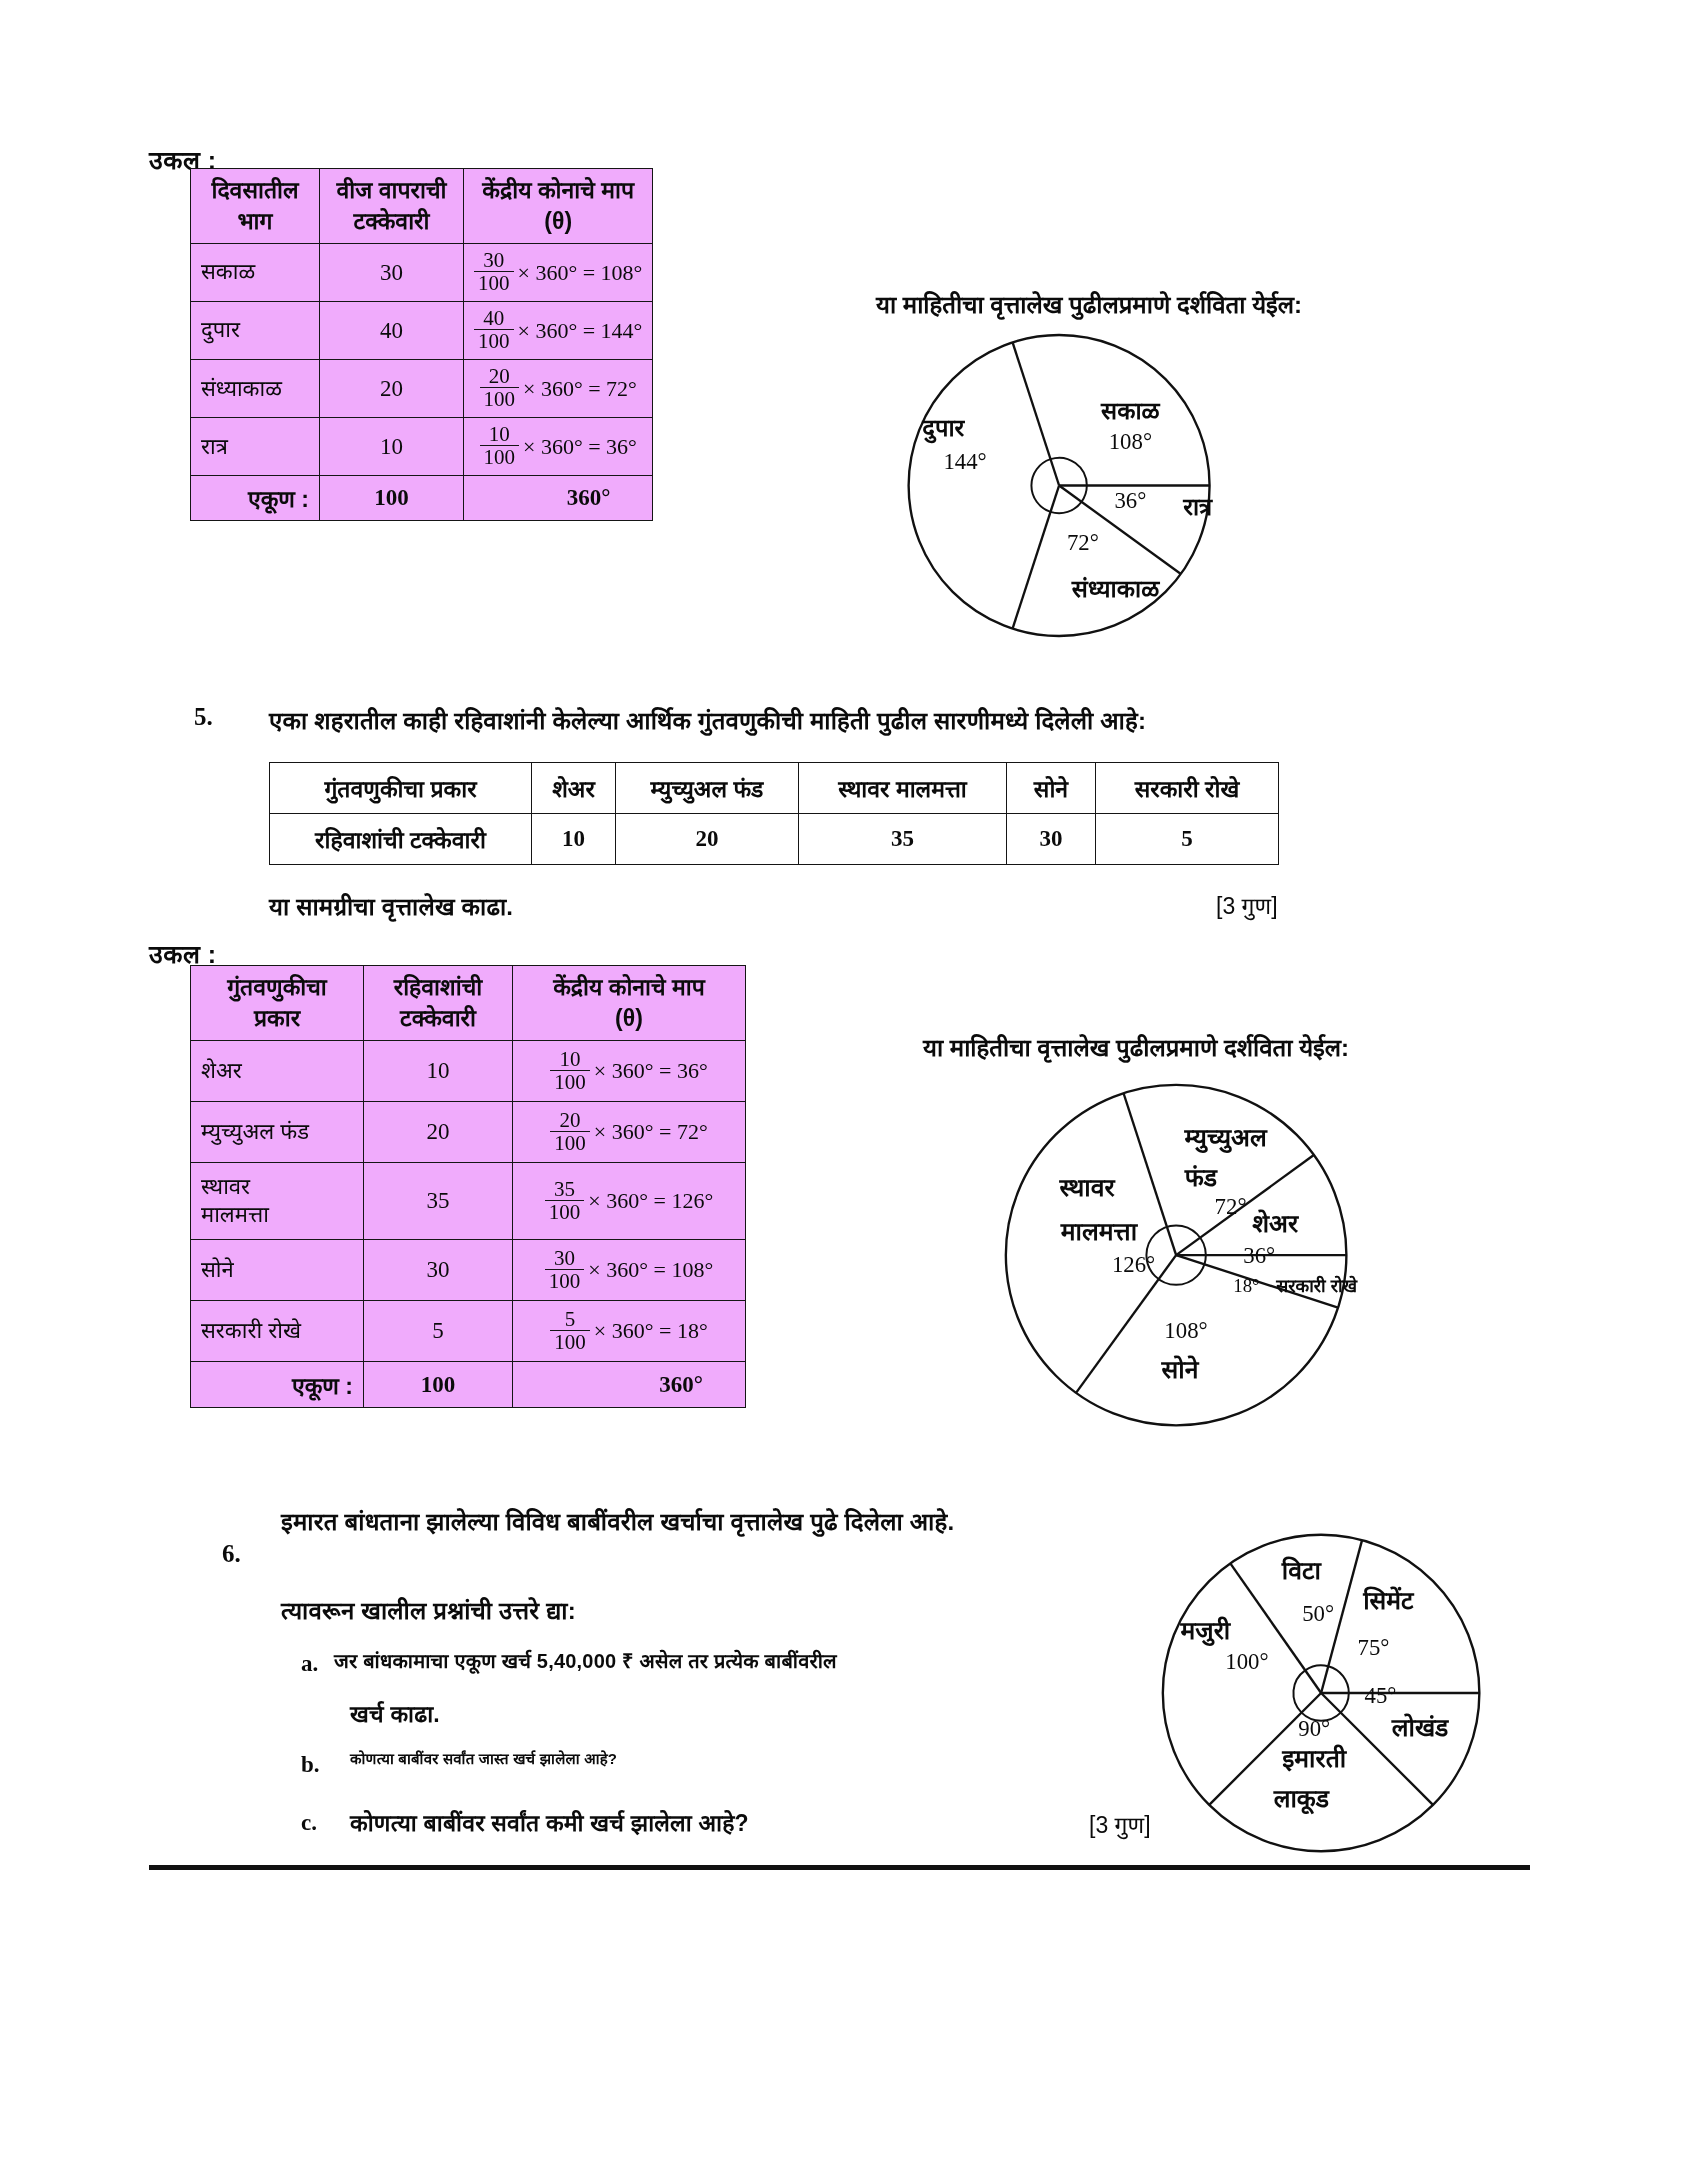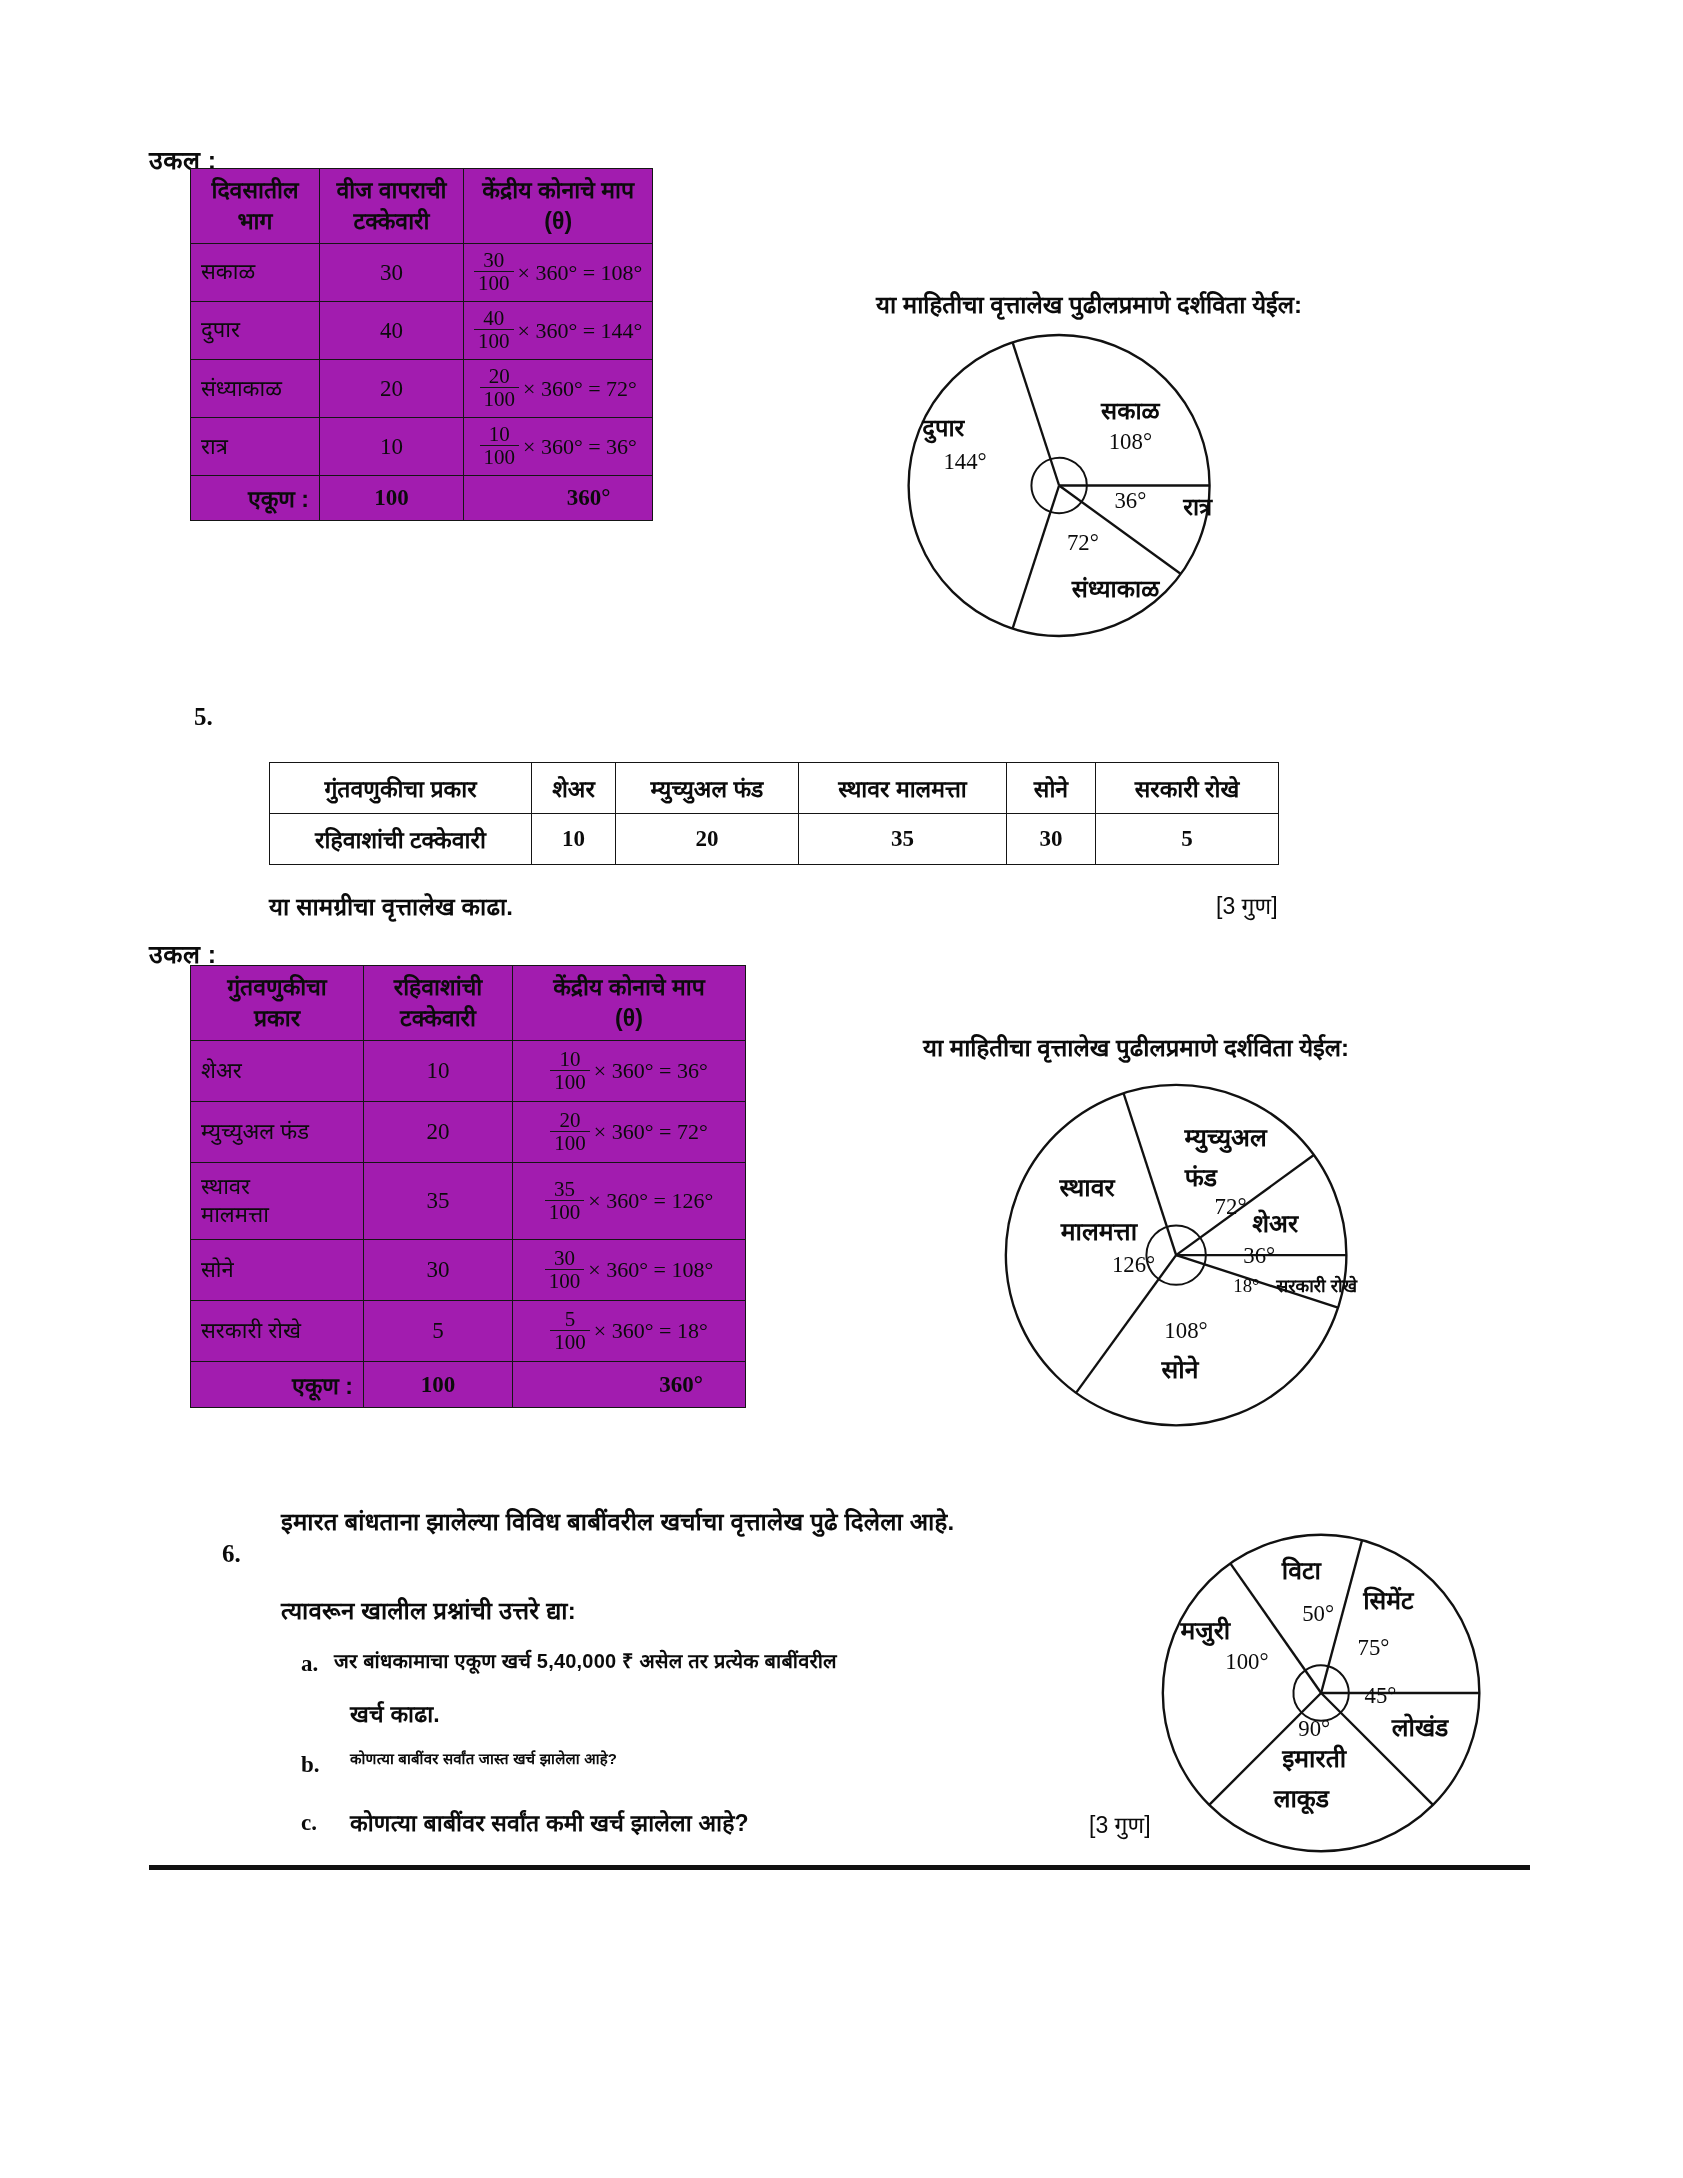--- a/index.html
+++ b/index.html
@@ -19,21 +19,21 @@
     position:absolute;
     font-family:"Liberation Sans", sans-serif;
     font-weight:700;
     font-size:25px;
     letter-spacing:0.5px;
   }
 
   
   table.grid {
     border-collapse:collapse;
-    background:#a21caf;
+    background:#f0abfc;
   }
   table.grid td, table.grid th {
     border:1.6px solid #151515;
     padding:6px 10px;
     vertical-align:middle;
   }
   table.grid .hd {
     text-align:center;
     font-family:"Liberation Sans", sans-serif;
     font-weight:700;
@@ -269,20 +269,21 @@
 
       <text class="ang" x="214" y="235" font-size="23" text-anchor="middle">72°</text>
       <text class="lab" x="247" y="283" font-size="24" text-anchor="middle">संध्याकाळ</text>
 
       <text class="ang" x="262" y="193" font-size="23" text-anchor="middle">36°</text>
       <text class="lab" x="330" y="200" font-size="24" text-anchor="middle">रात्र</text>
     </svg>
   </div>
 
   <div class="qnum" style="left:194px; top:703px;">5.</div>
+  <div class="qtext" style="left:269px; top:703px;">एका शहरातील काही रहिवाशांनी केलेल्या आर्थिक गुंतवणुकीची माहिती पुढील सारणीमध्ये दिलेली आहे:</div>
 
   <div style="position:absolute; left:269px; top:762px;">
     <table class="hgrid">
       <tbody>
           <tr>
         <td style="width:262px;">गुंतवणुकीचा प्रकार</td>
         <td style="width:84px;">शेअर</td>
         <td style="width:183px;">म्युच्युअल फंड</td>
         <td style="width:208px;">स्थावर मालमत्ता</td>
         <td style="width:89px;">सोने</td>

